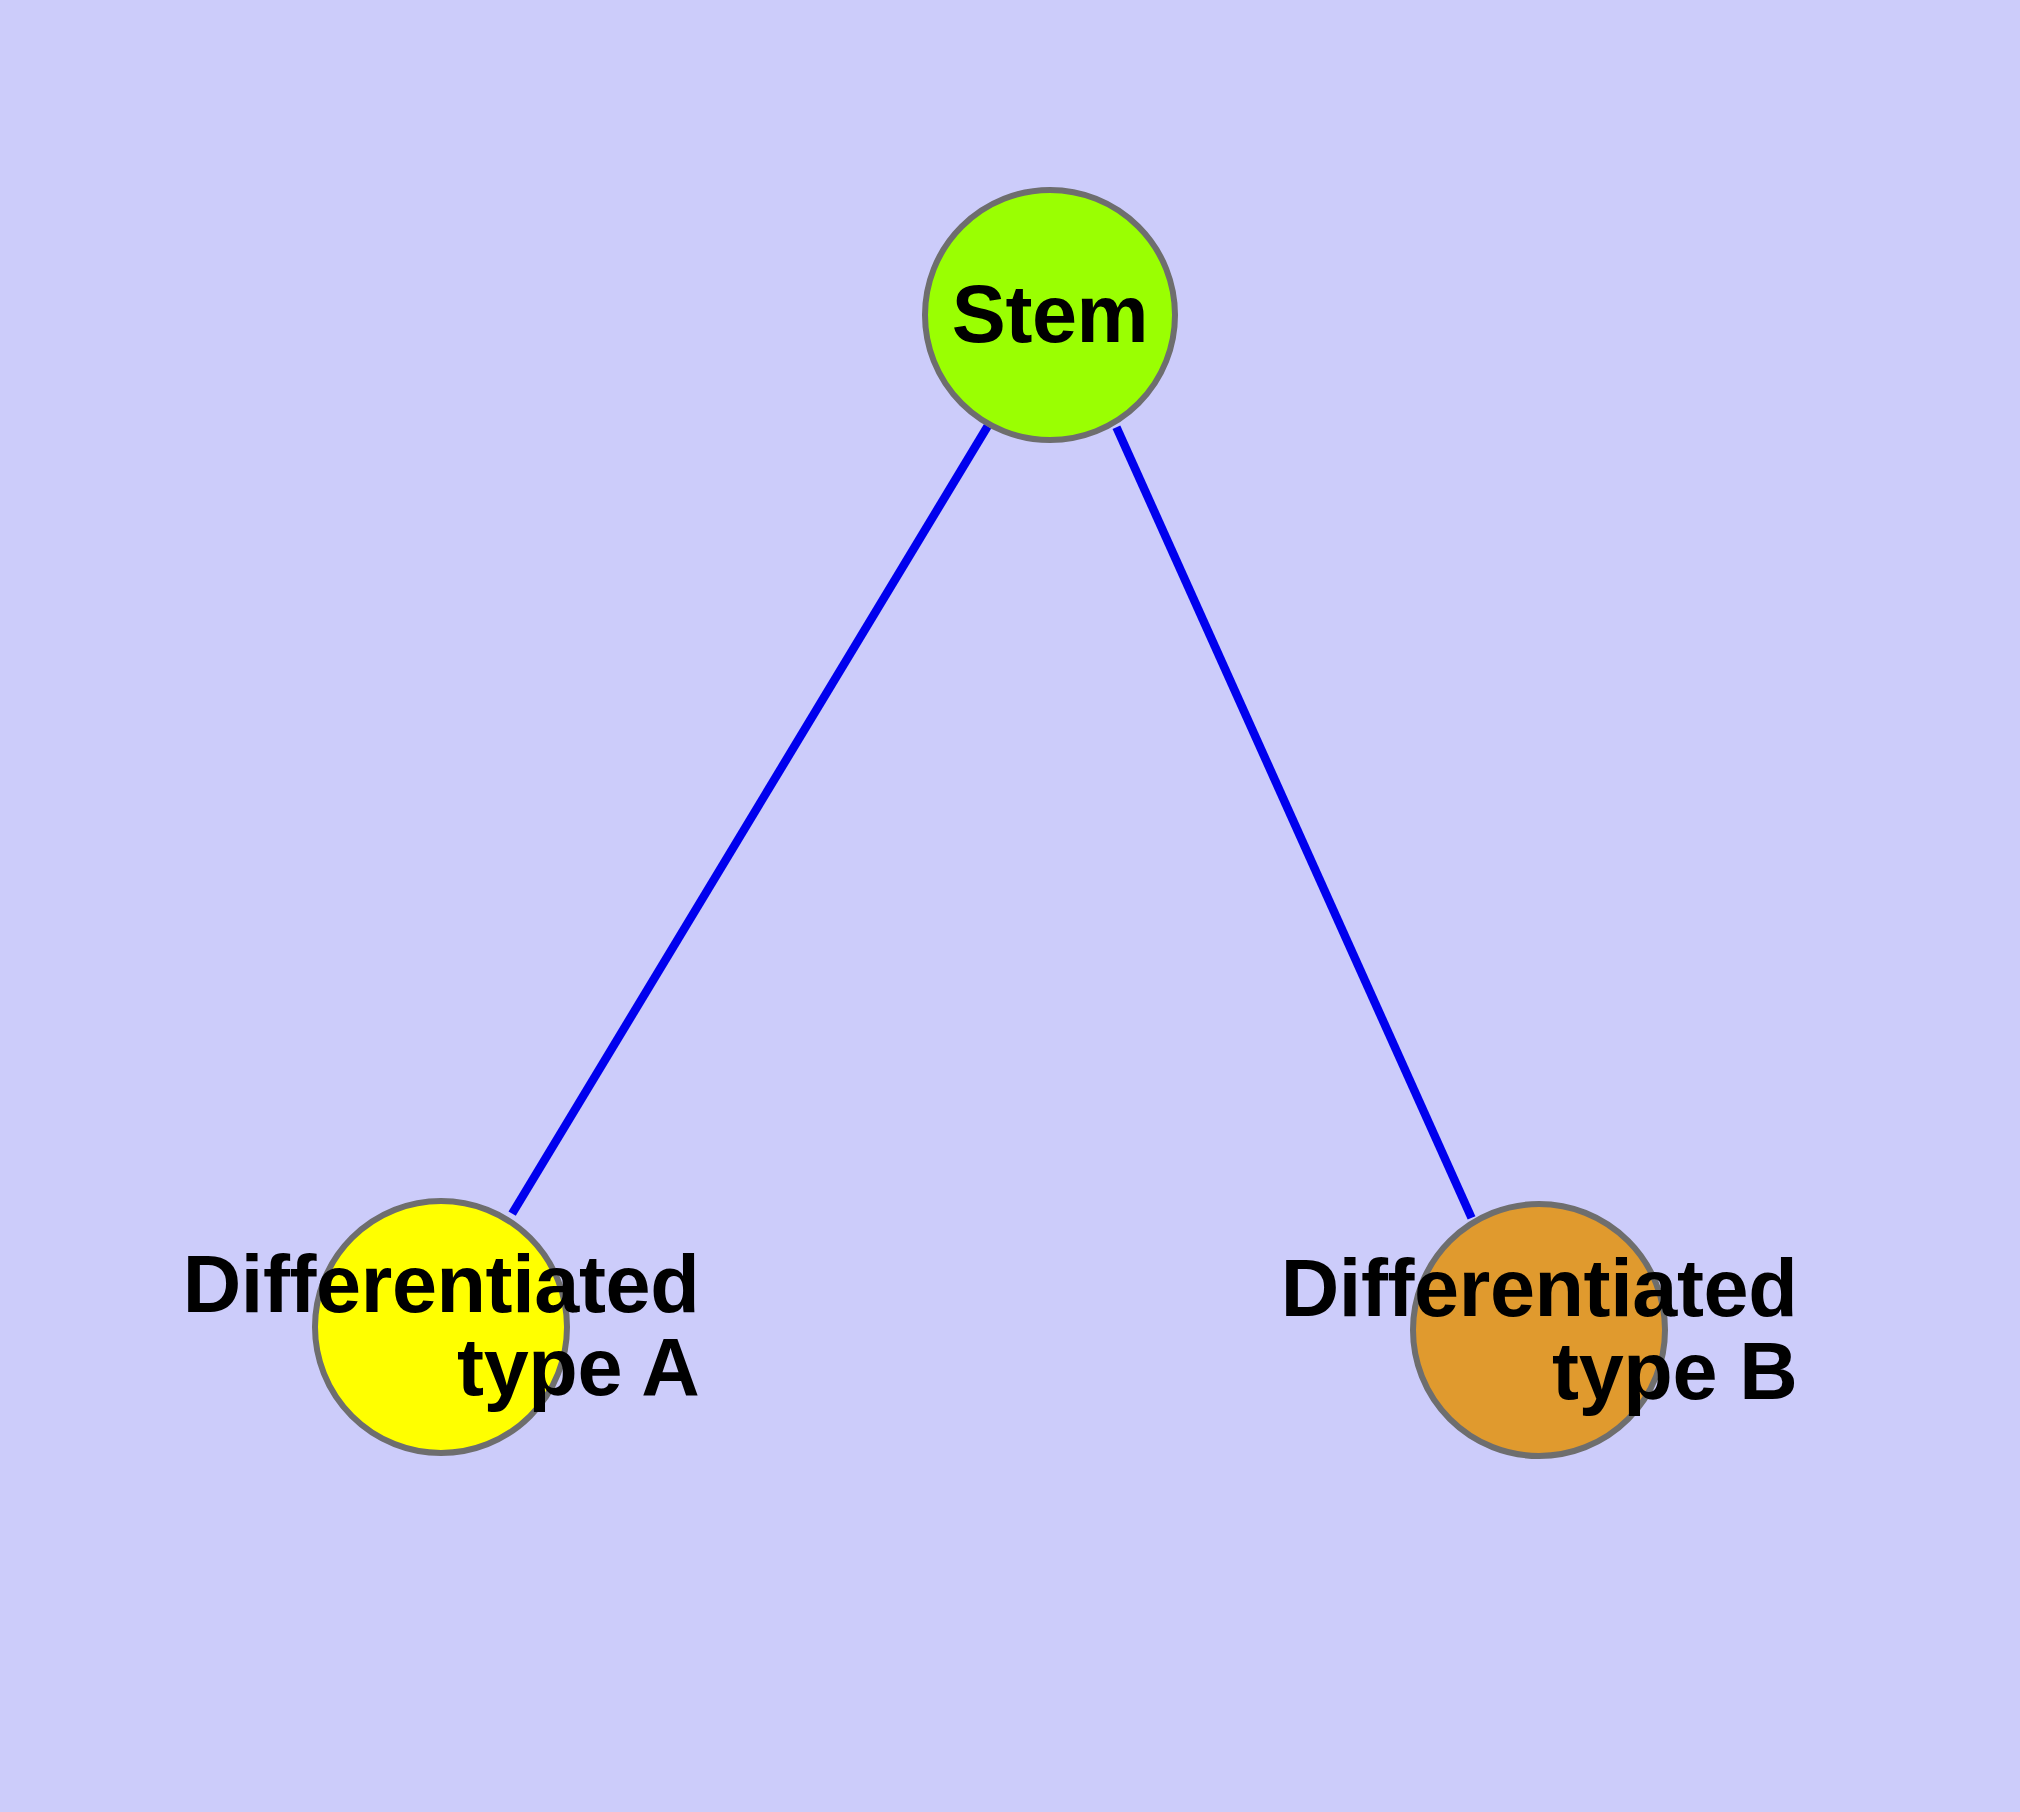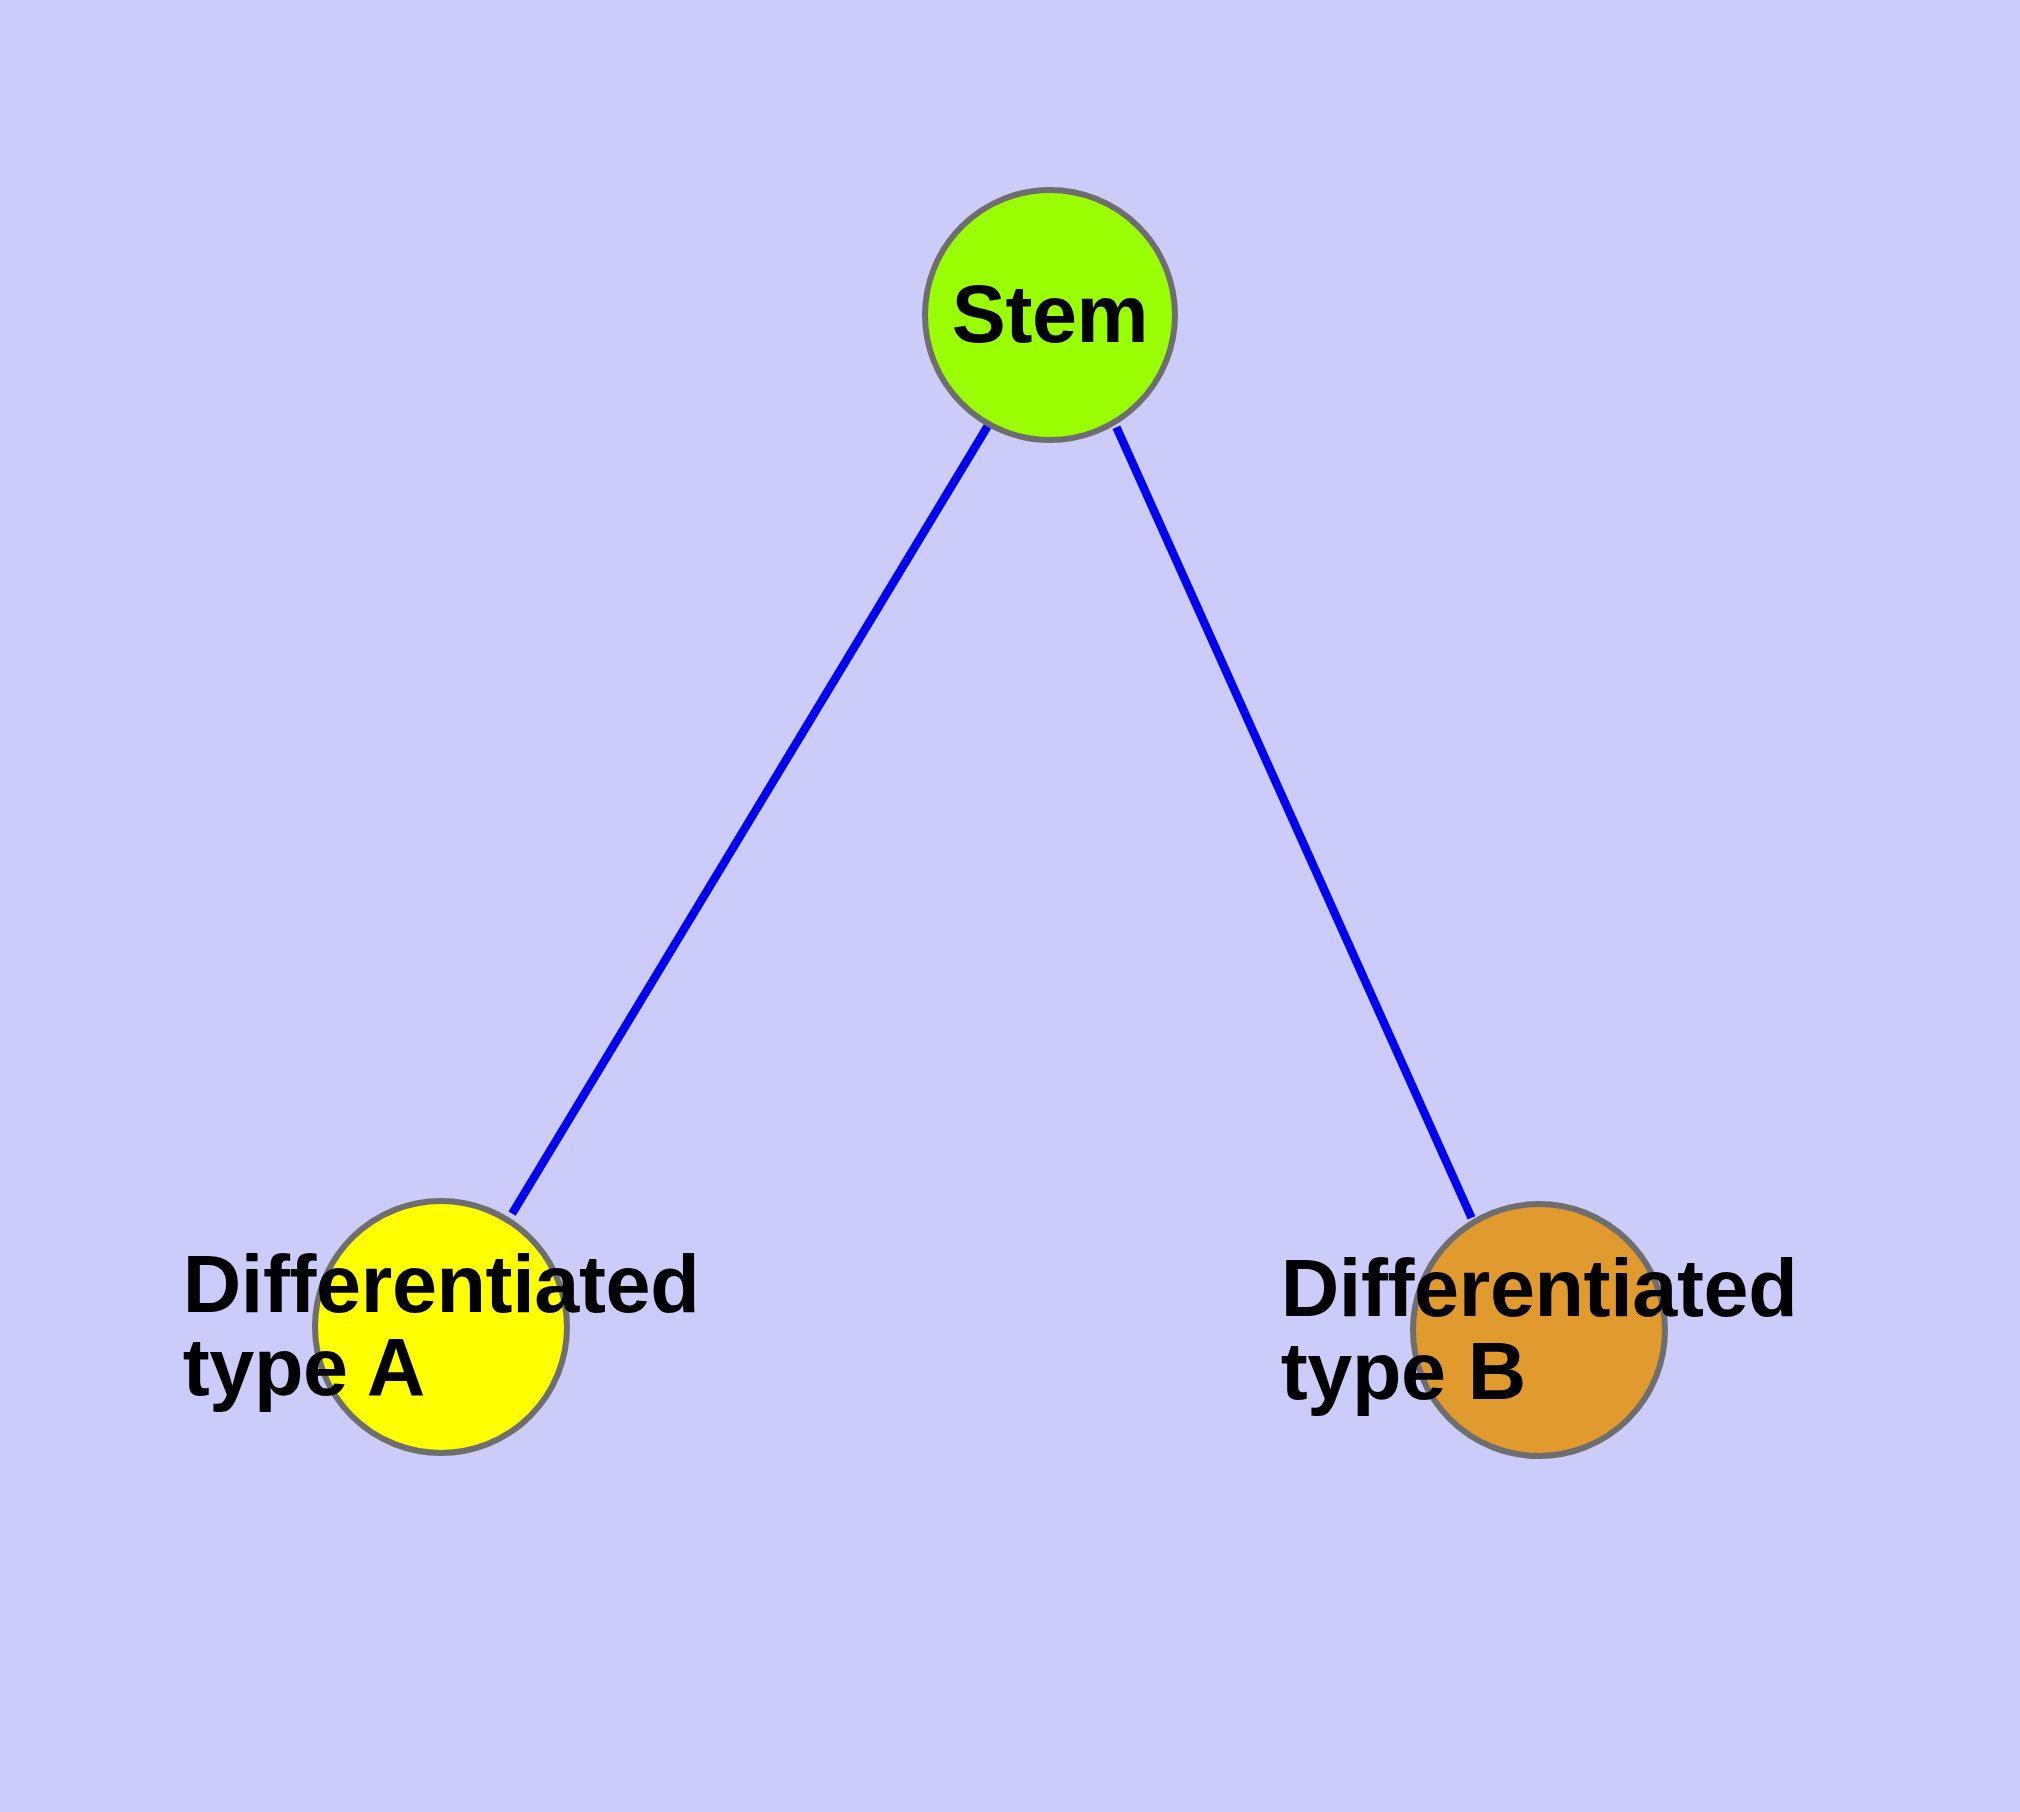--- a/index.html
+++ b/index.html
@@ -49,21 +49,21 @@
     width: 257px;
     height: 257px;
     background: #e09a2e;
   }
   .node-label {
     position: absolute;
     color: #000000;
     font-weight: bold;
     font-size: 81px;
     line-height: 1.03;
-    text-align: left;
+    text-align: right;
     white-space: pre;
     letter-spacing: -0.4px;
     pointer-events: none;
   }
   #label-stem {
     left: 1050px;
     top: 315px;
     transform: translate(-50%, -50%);
   }
   #label-diff-a {

